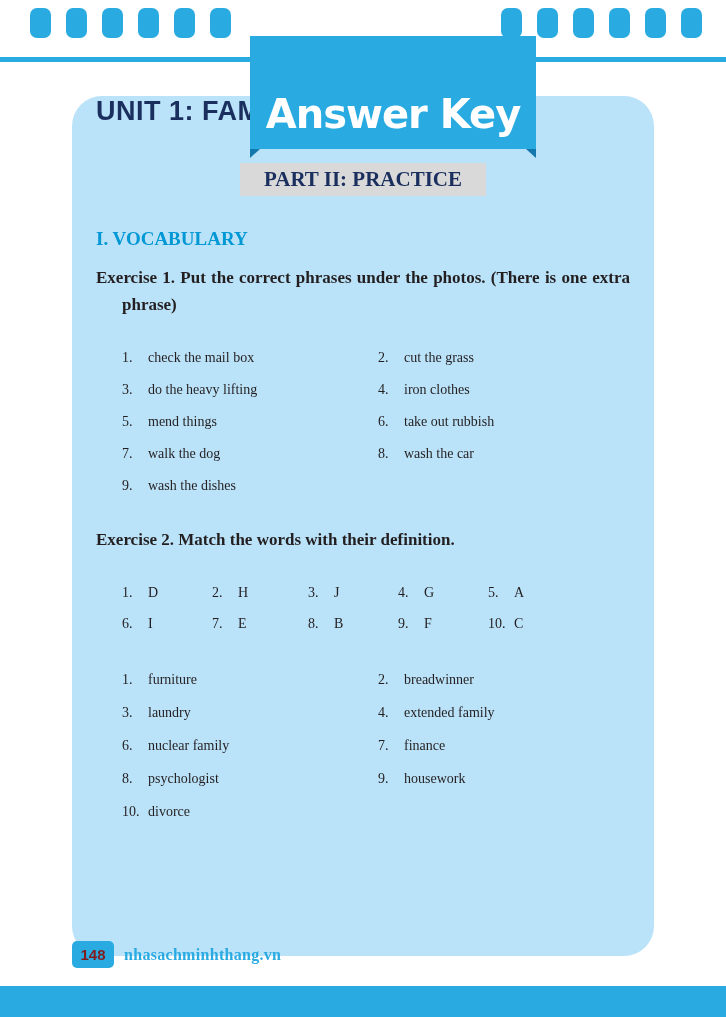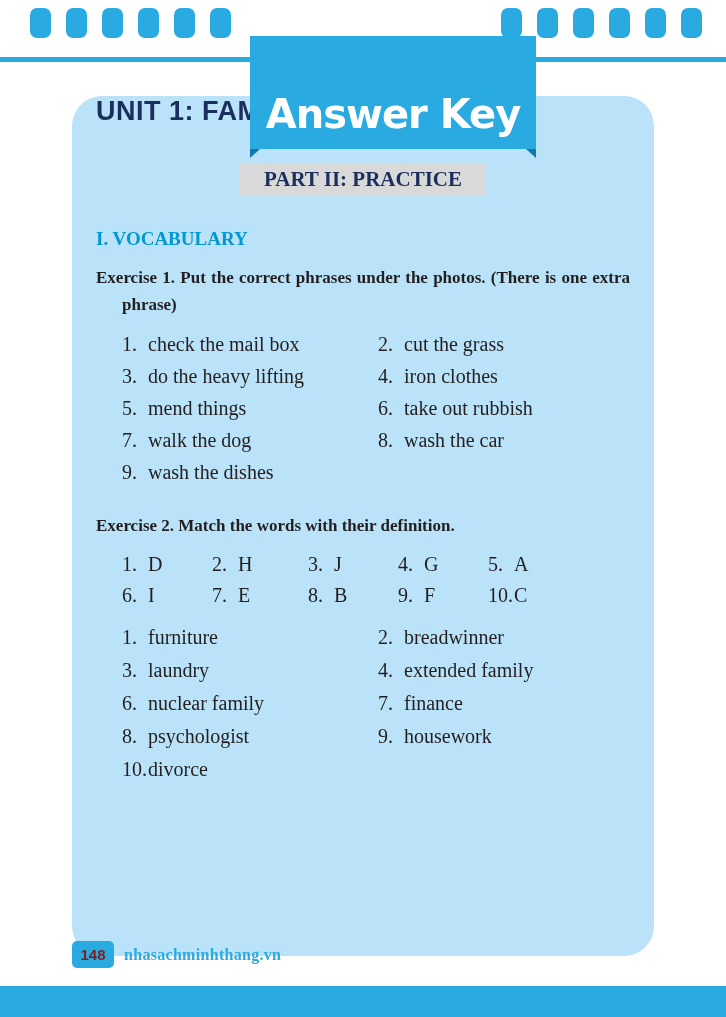--- a/index.html
+++ b/index.html
@@ -36,21 +36,21 @@
   .part-row { margin-top:36px; text-align:center; }
   .part-title { display:inline-block; background:var(--gray-box,#d9d9d9); color:var(--navy,#1b2f5e);
                 font-weight:700; font-size:21px; padding:4px 24px; }
 
   .section-title { margin-top:32px; font-size:19px; font-weight:700; color:var(--section-cyan,#0098d4); }
 
   .ex-heading { margin-top:14px; font-weight:700; font-size:17px; line-height:27px; color:var(--text-dark,#231f20);
                 padding-left:26px; text-indent:-26px; text-align:justify; }
   .ex-heading.single { white-space:nowrap; text-align:left; margin-top:24px; }
 
-  .answers { margin:10px 0 0 26px; color:var(--text-dark,#231f20); font-size:20px; }
+  .answers { margin:24px 0 0 26px; color:var(--text-dark,#231f20); font-size:14px; }
   .grid2 { display:grid; grid-template-columns:256px 1fr; line-height:32px; }
   .grid2.wide { line-height:33px; }
   .grid5 { display:grid; grid-template-columns:90px 96px 90px 90px 1fr; line-height:31px; }
   .num { display:inline-block; min-width:26px; }
 
   
   .page-num { position:absolute; left:72px; top:941px; width:42px; height:27px; background:var(--cyan,#29abe2);
               color:#7f1d1d; font-family:"Liberation Sans", sans-serif; font-weight:700; font-size:15px;
               display:flex; align-items:center; justify-content:center; border-radius:5px; z-index:2; }
   .website { position:absolute; left:124px; top:941px; height:27px; line-height:27px; color:var(--cyan,#29abe2);

